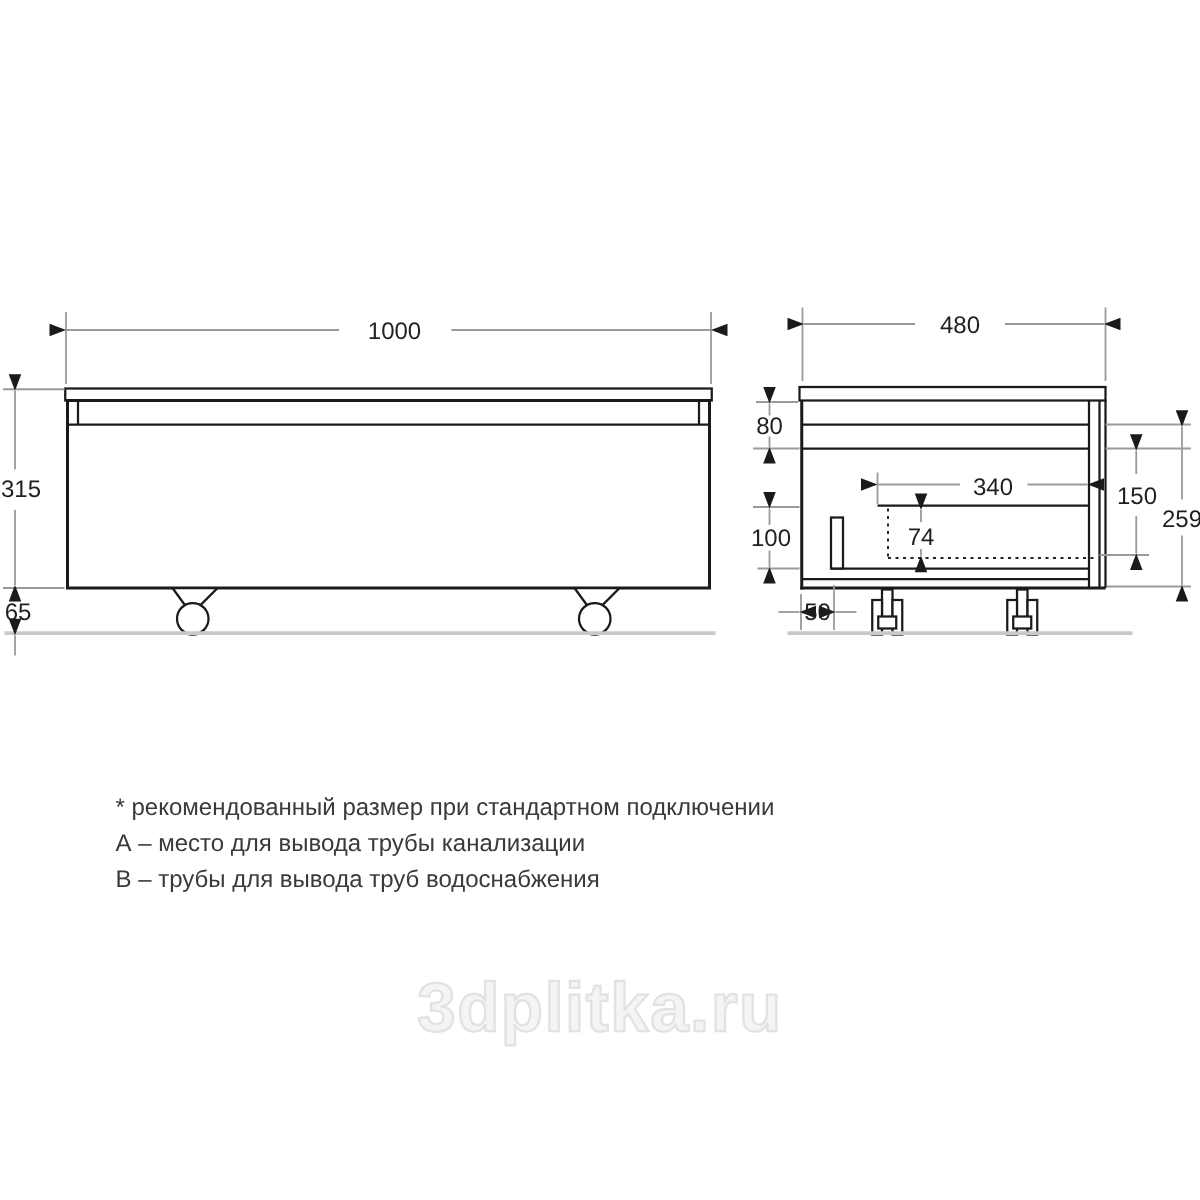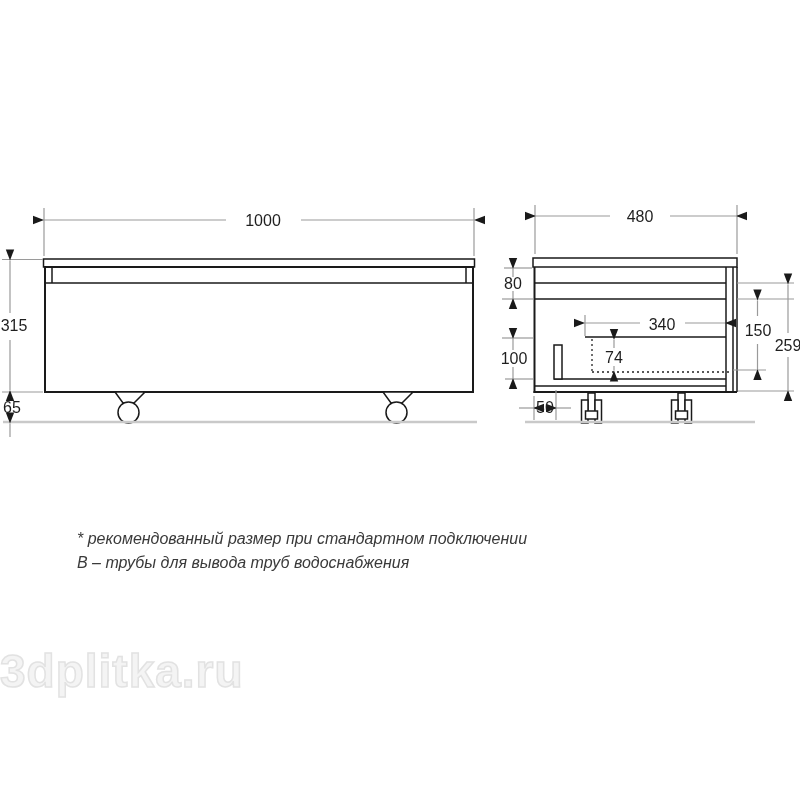--- a/index.html
+++ b/index.html
@@ -9,22 +9,22 @@
   svg{position:absolute;top:0;left:0;}
   svg text{font-family:"Liberation Sans",sans-serif;font-size:16px;fill:#1f1f1f;}
   .outline{stroke:#1a1a1a;stroke-width:2;fill:none;}
   .inner{stroke:#1a1a1a;stroke-width:1.5;fill:none;}
   .white{fill:#ffffff;}
   .dim{stroke:#9a9a9a;stroke-width:1.2;fill:none;}
   .dotted{stroke:#222222;stroke-width:1.3;fill:none;stroke-dasharray:2 3;}
   .ground{stroke:#c9c9c9;stroke-width:2.5;fill:none;}
   .legend{position:absolute;left:77px;top:527px;width:520px;
           font-size:16px;line-height:24px;color:#3a3a3a;}
-  .legend div{white-space:nowrap;font-style:italic;}
-  .watermark{position:absolute;left:0;top:644px;width:800px;text-align:left;
+  .legend div{white-space:nowrap;}
+  .watermark{position:absolute;left:0;top:644px;width:800px;text-align:center;
              font-size:46px;font-weight:bold;letter-spacing:1px;
              color:#f4f4f4;-webkit-text-stroke:1.5px #e2e2e2;}
 </style>
 </head>
 <body>
 
 <div class="canvas">
 <svg width="800" height="800" viewBox="0 0 800 800">
   <defs>
     <marker id="ah" viewBox="0 0 12 12" refX="1.5" refY="6" markerWidth="11" markerHeight="11" orient="auto-start-reverse" markerUnits="strokeWidth">
@@ -154,17 +154,18 @@
       <line class="dim" x1="738" y1="391" x2="794" y2="391"></line>
       <line class="dim" x1="788" y1="284.5" x2="788" y2="333" marker-start="url(#ah)"></line>
       <line class="dim" x1="788" y1="357" x2="788" y2="390" marker-end="url(#ah)"></line>
       <text x="788" y="351" text-anchor="middle">259</text>
     </g>
   </g>
 </svg>
 
 <div class="legend">
   <div>* рекомендованный размер при стандартном подключении</div>
+  <div>А – место для вывода трубы канализации</div>
   <div>В – трубы для вывода труб водоснабжения</div>
 </div>
 
 <div class="watermark">3dplitka.ru</div>
 </div>
 
 </body></html>

